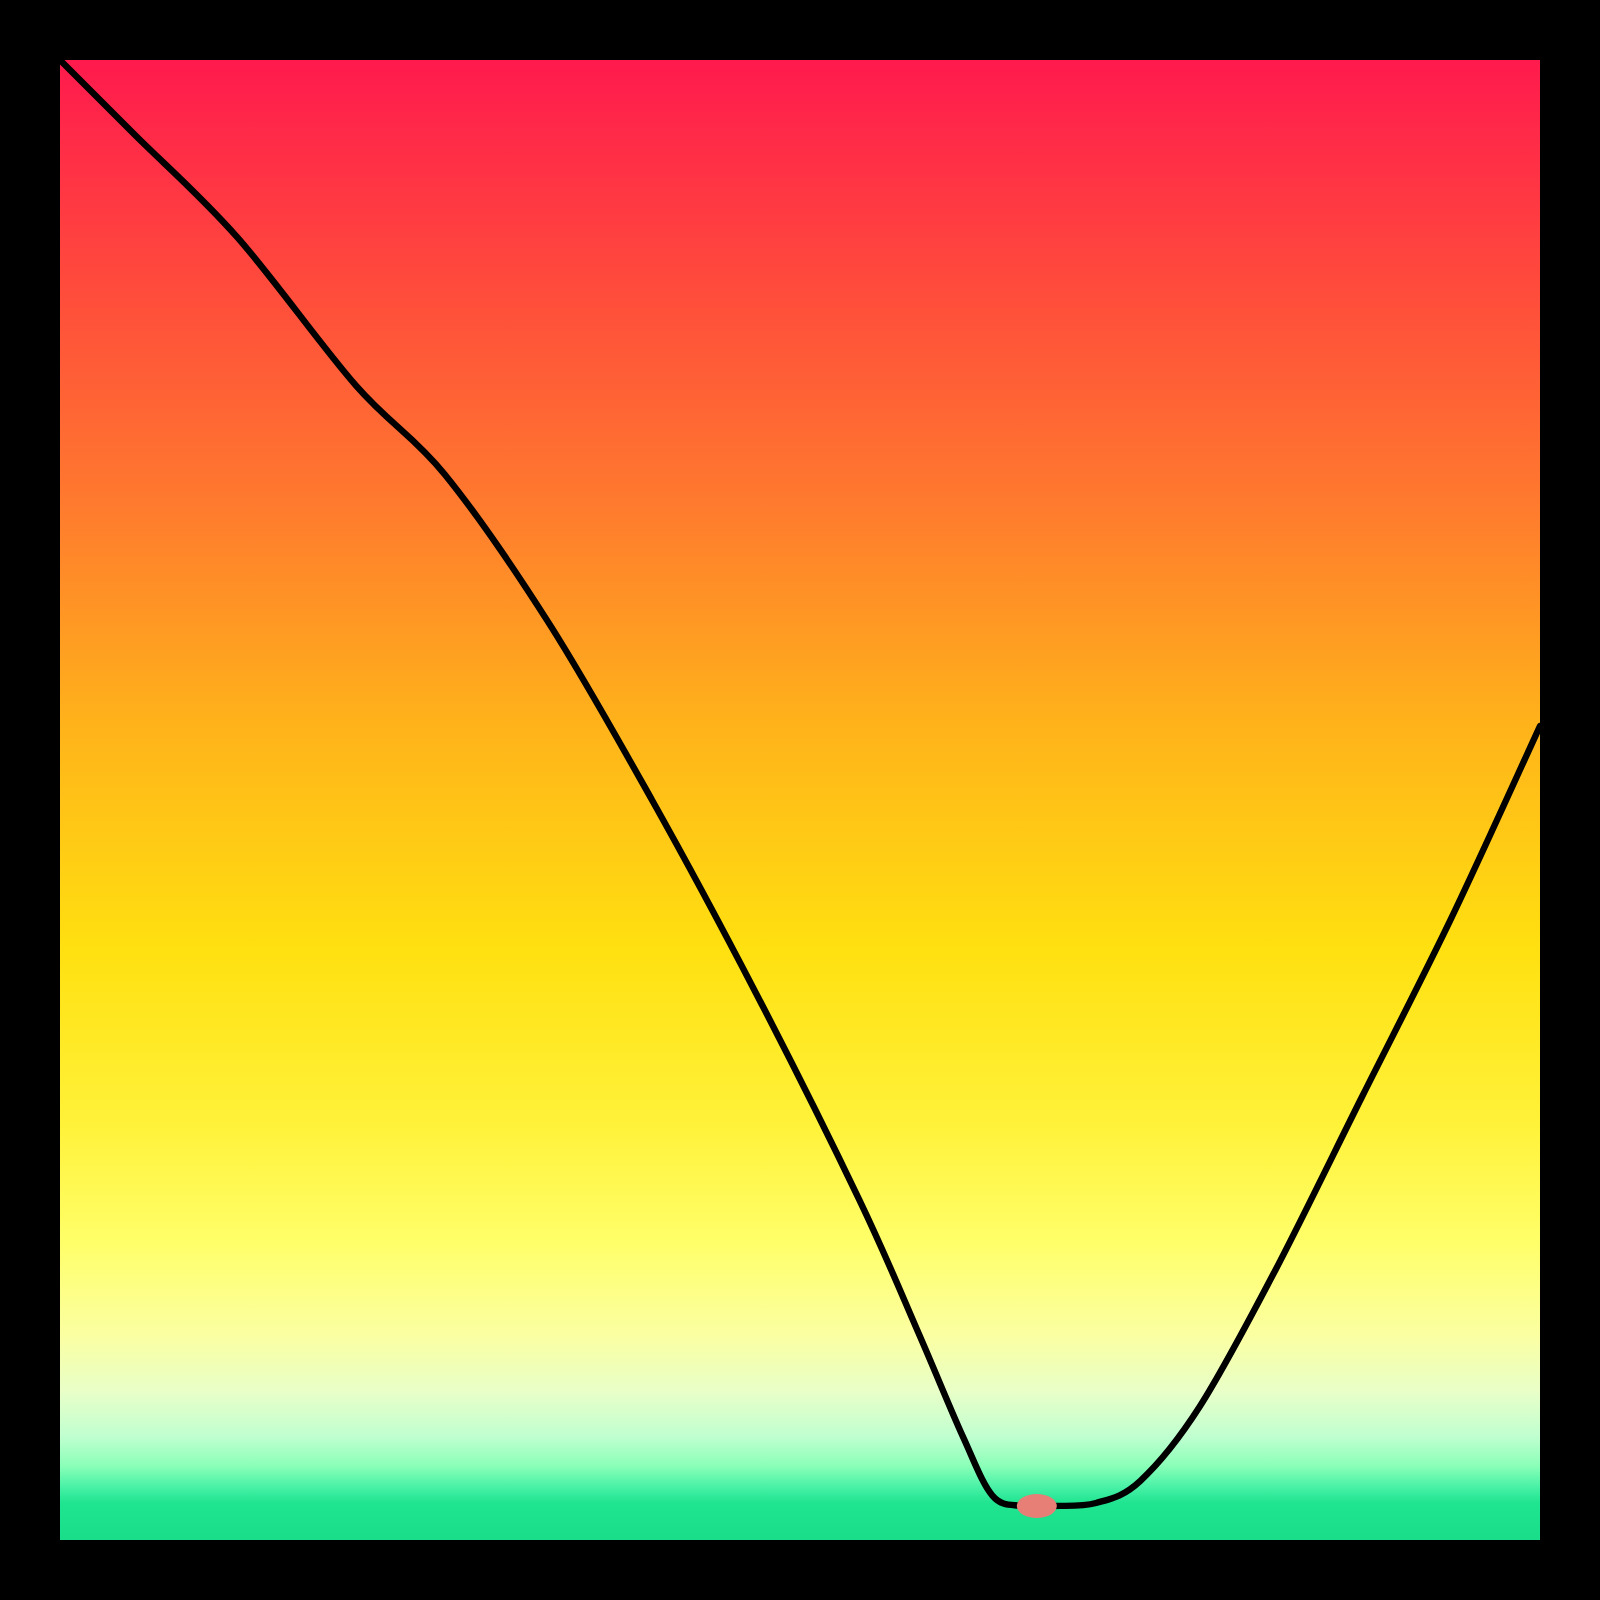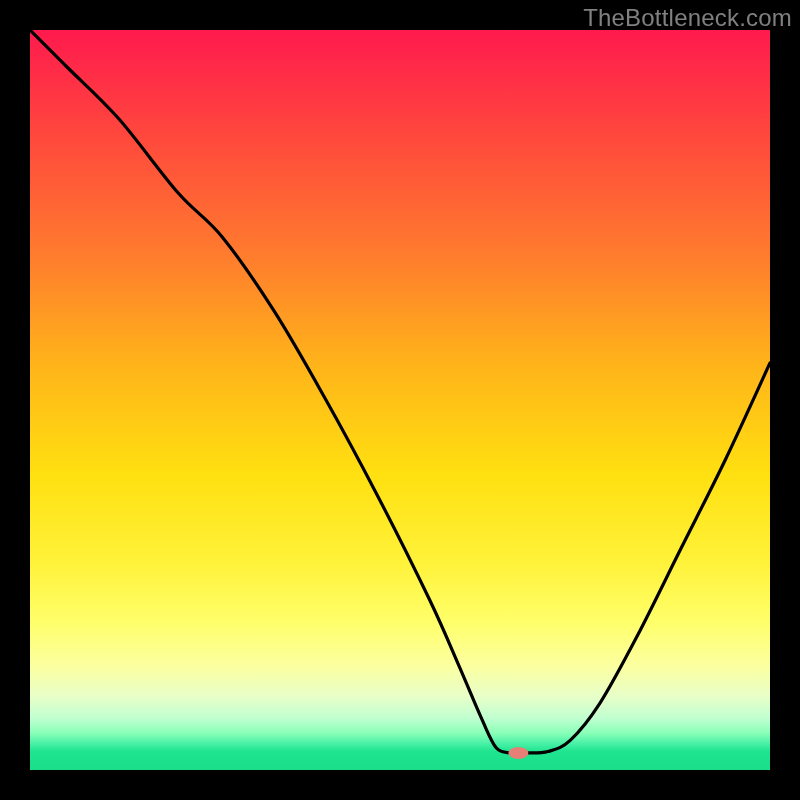--- a/index.html
+++ b/index.html
@@ -60,14 +60,13 @@
             <stop offset="97.5%" stop-color="#1fe490"></stop>
             <stop offset="100%" stop-color="#19dd89"></stop>
           </linearGradient>
       </defs>
       <rect x="0" y="0" width="740" height="740" fill="url(#bg-grad)"></rect>
       <path id="curve" fill="none" stroke="#000" stroke-width="3.2" stroke-linecap="round" stroke-linejoin="round" d="M 0.0 0.0 C 6.2 6.2, 22.2 22.2, 37.0 37.0 C 51.8 51.8, 70.3 67.8, 88.8 88.8 C 107.3 109.8, 130.7 143.1, 148.0 162.8 C 165.3 182.5, 176.4 187.5, 192.4 207.2 C 208.4 226.9, 226.9 254.1, 244.2 281.2 C 261.5 308.3, 278.7 339.2, 296.0 370.0 C 313.3 400.8, 330.5 432.9, 347.8 466.2 C 365.1 499.5, 386.0 541.4, 399.6 569.8 C 413.2 598.2, 420.6 616.7, 429.2 636.4 C 437.8 656.1, 445.2 674.6, 451.4 688.2 C 457.6 701.8, 461.3 712.0, 466.2 717.8 C 471.1 723.6, 476.1 722.1, 481.0 723.0 C 485.9 723.8, 489.6 723.2, 495.8 723.0 C 502.0 722.7, 510.6 723.6, 518.0 721.5 C 525.4 719.4, 531.6 718.4, 540.2 710.4 C 548.8 702.4, 558.7 690.7, 569.8 673.4 C 580.9 656.1, 593.2 632.7, 606.8 606.8 C 620.4 580.9, 636.4 547.6, 651.2 518.0 C 666.0 488.4, 680.8 460.0, 695.6 429.2 C 710.4 398.4, 732.6 349.0, 740.0 333.0"></path>
       <ellipse id="marker" fill="#e77f77" cx="488.4" cy="723.0" rx="10" ry="6"></ellipse>
     </svg>
   </div>
 
-  <div class="watermark">TheBottleneck.com</div>
 </div>
 
 </body></html>

